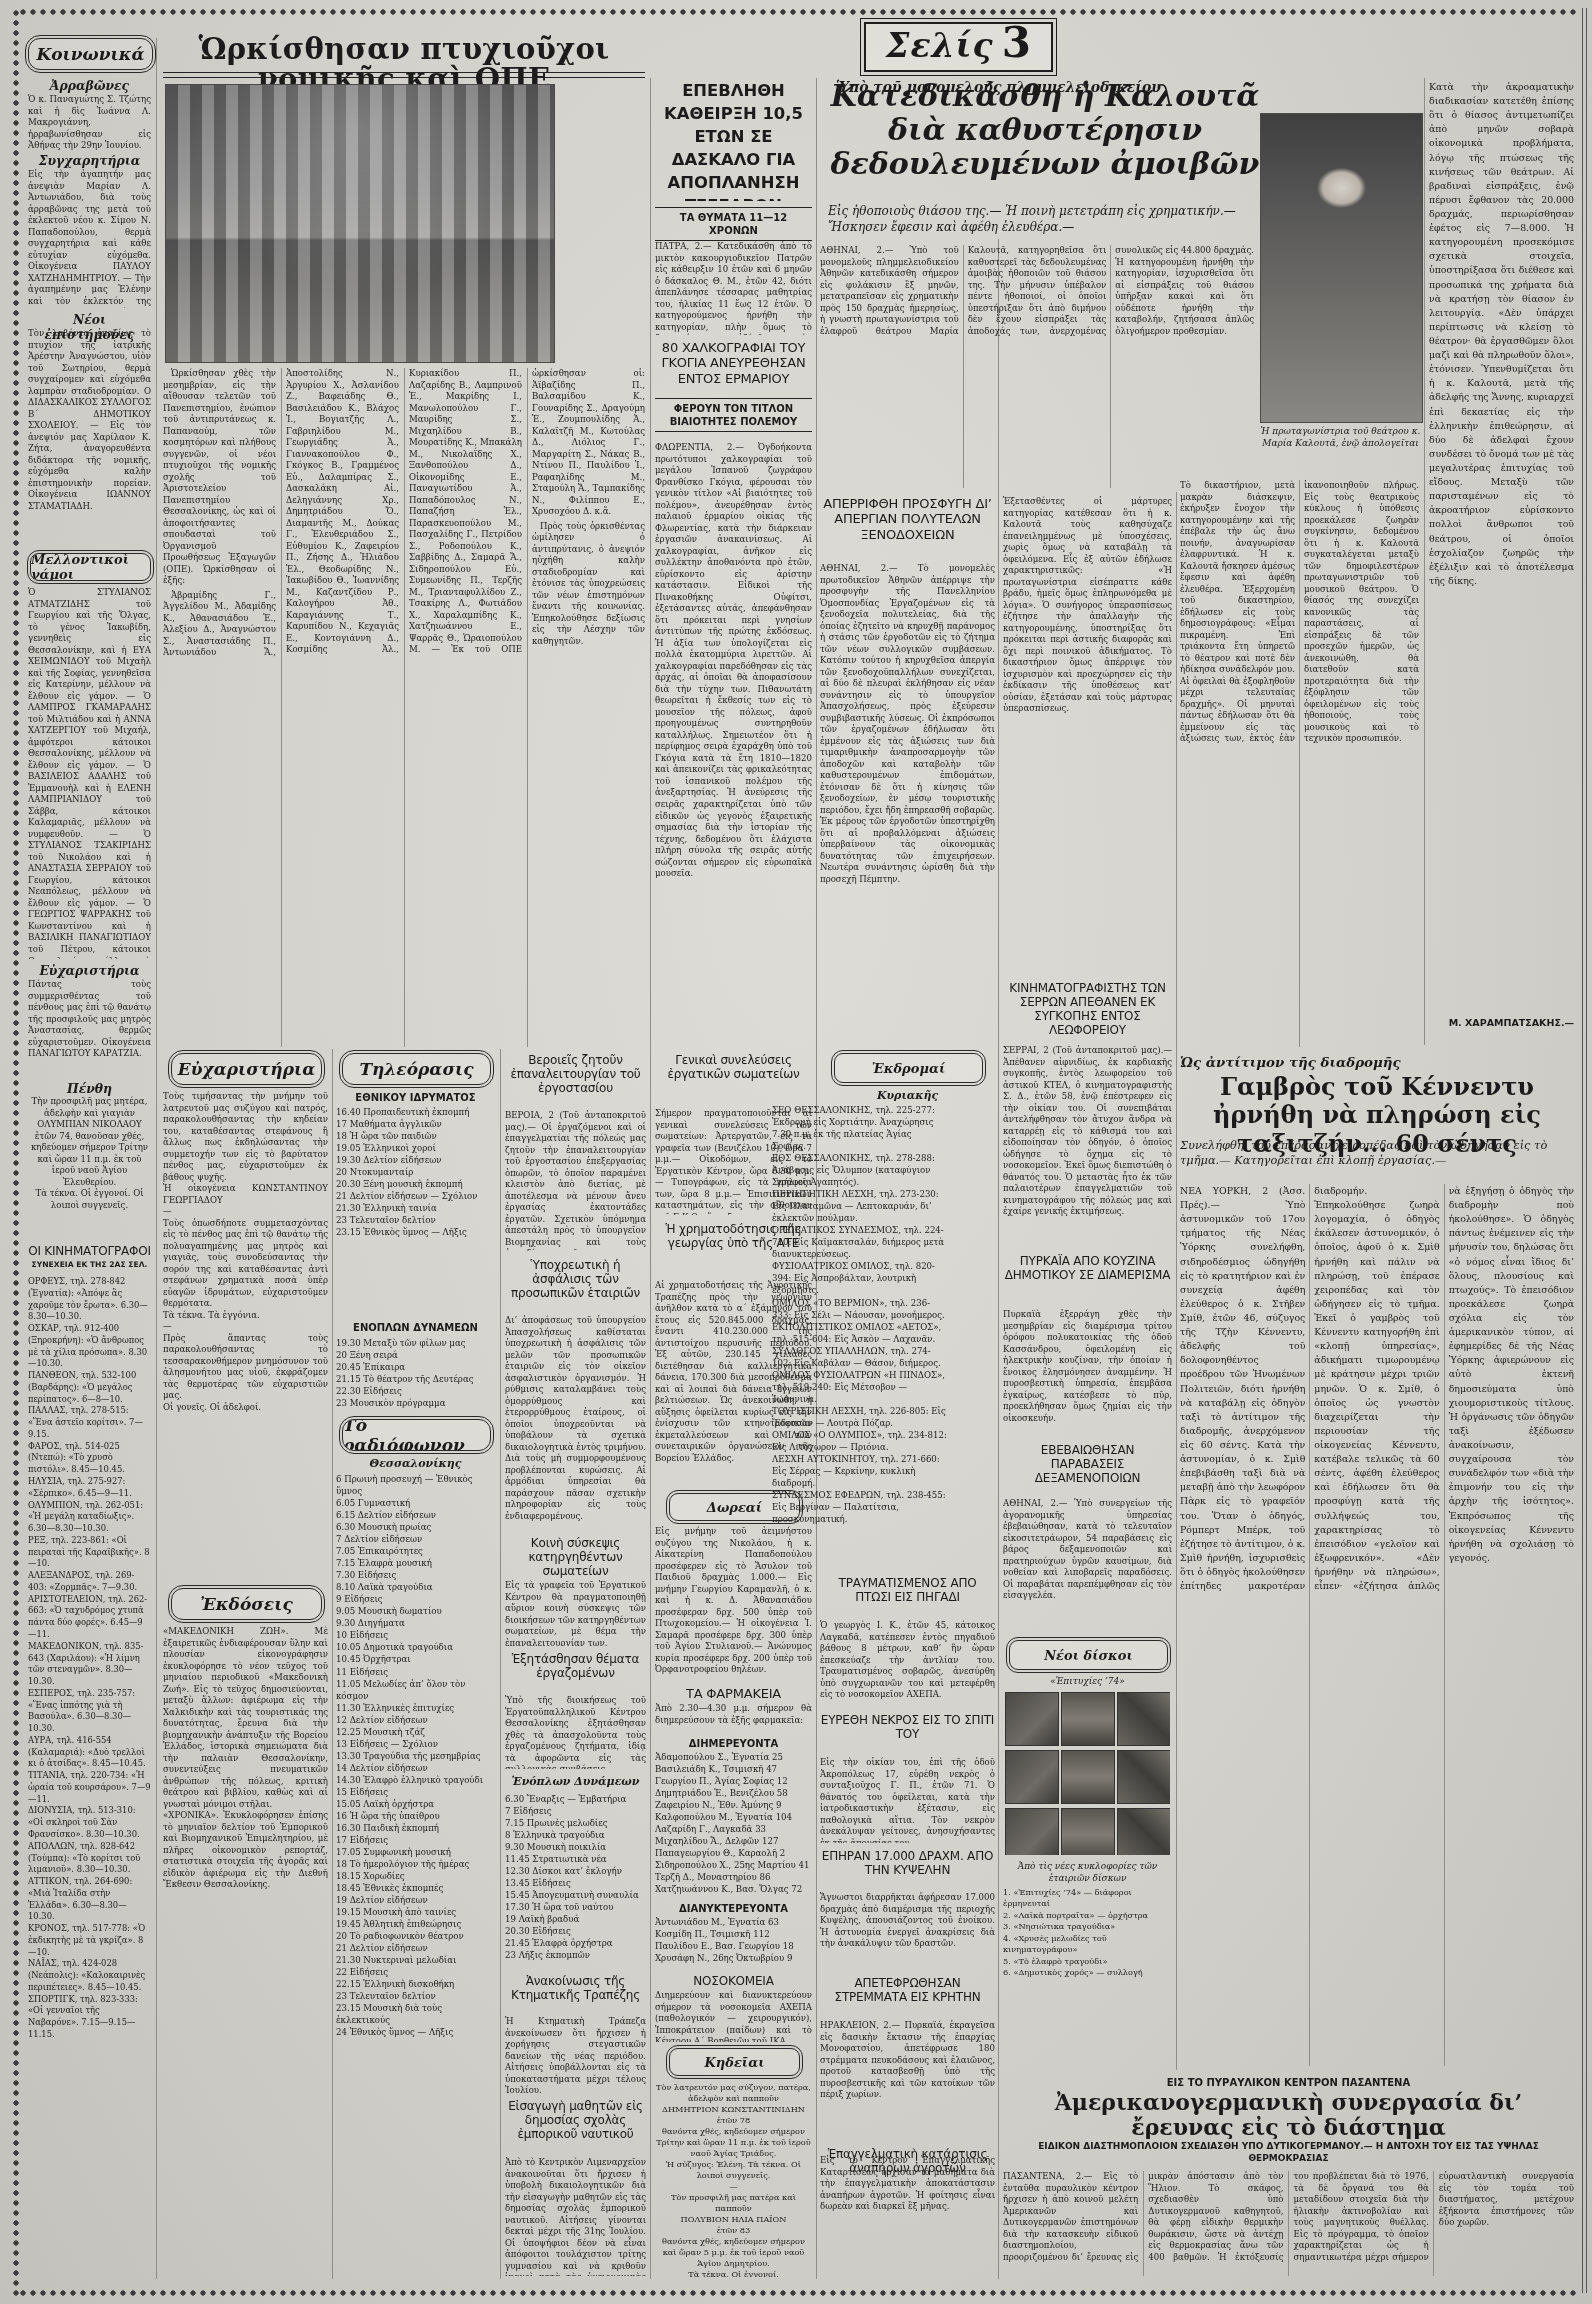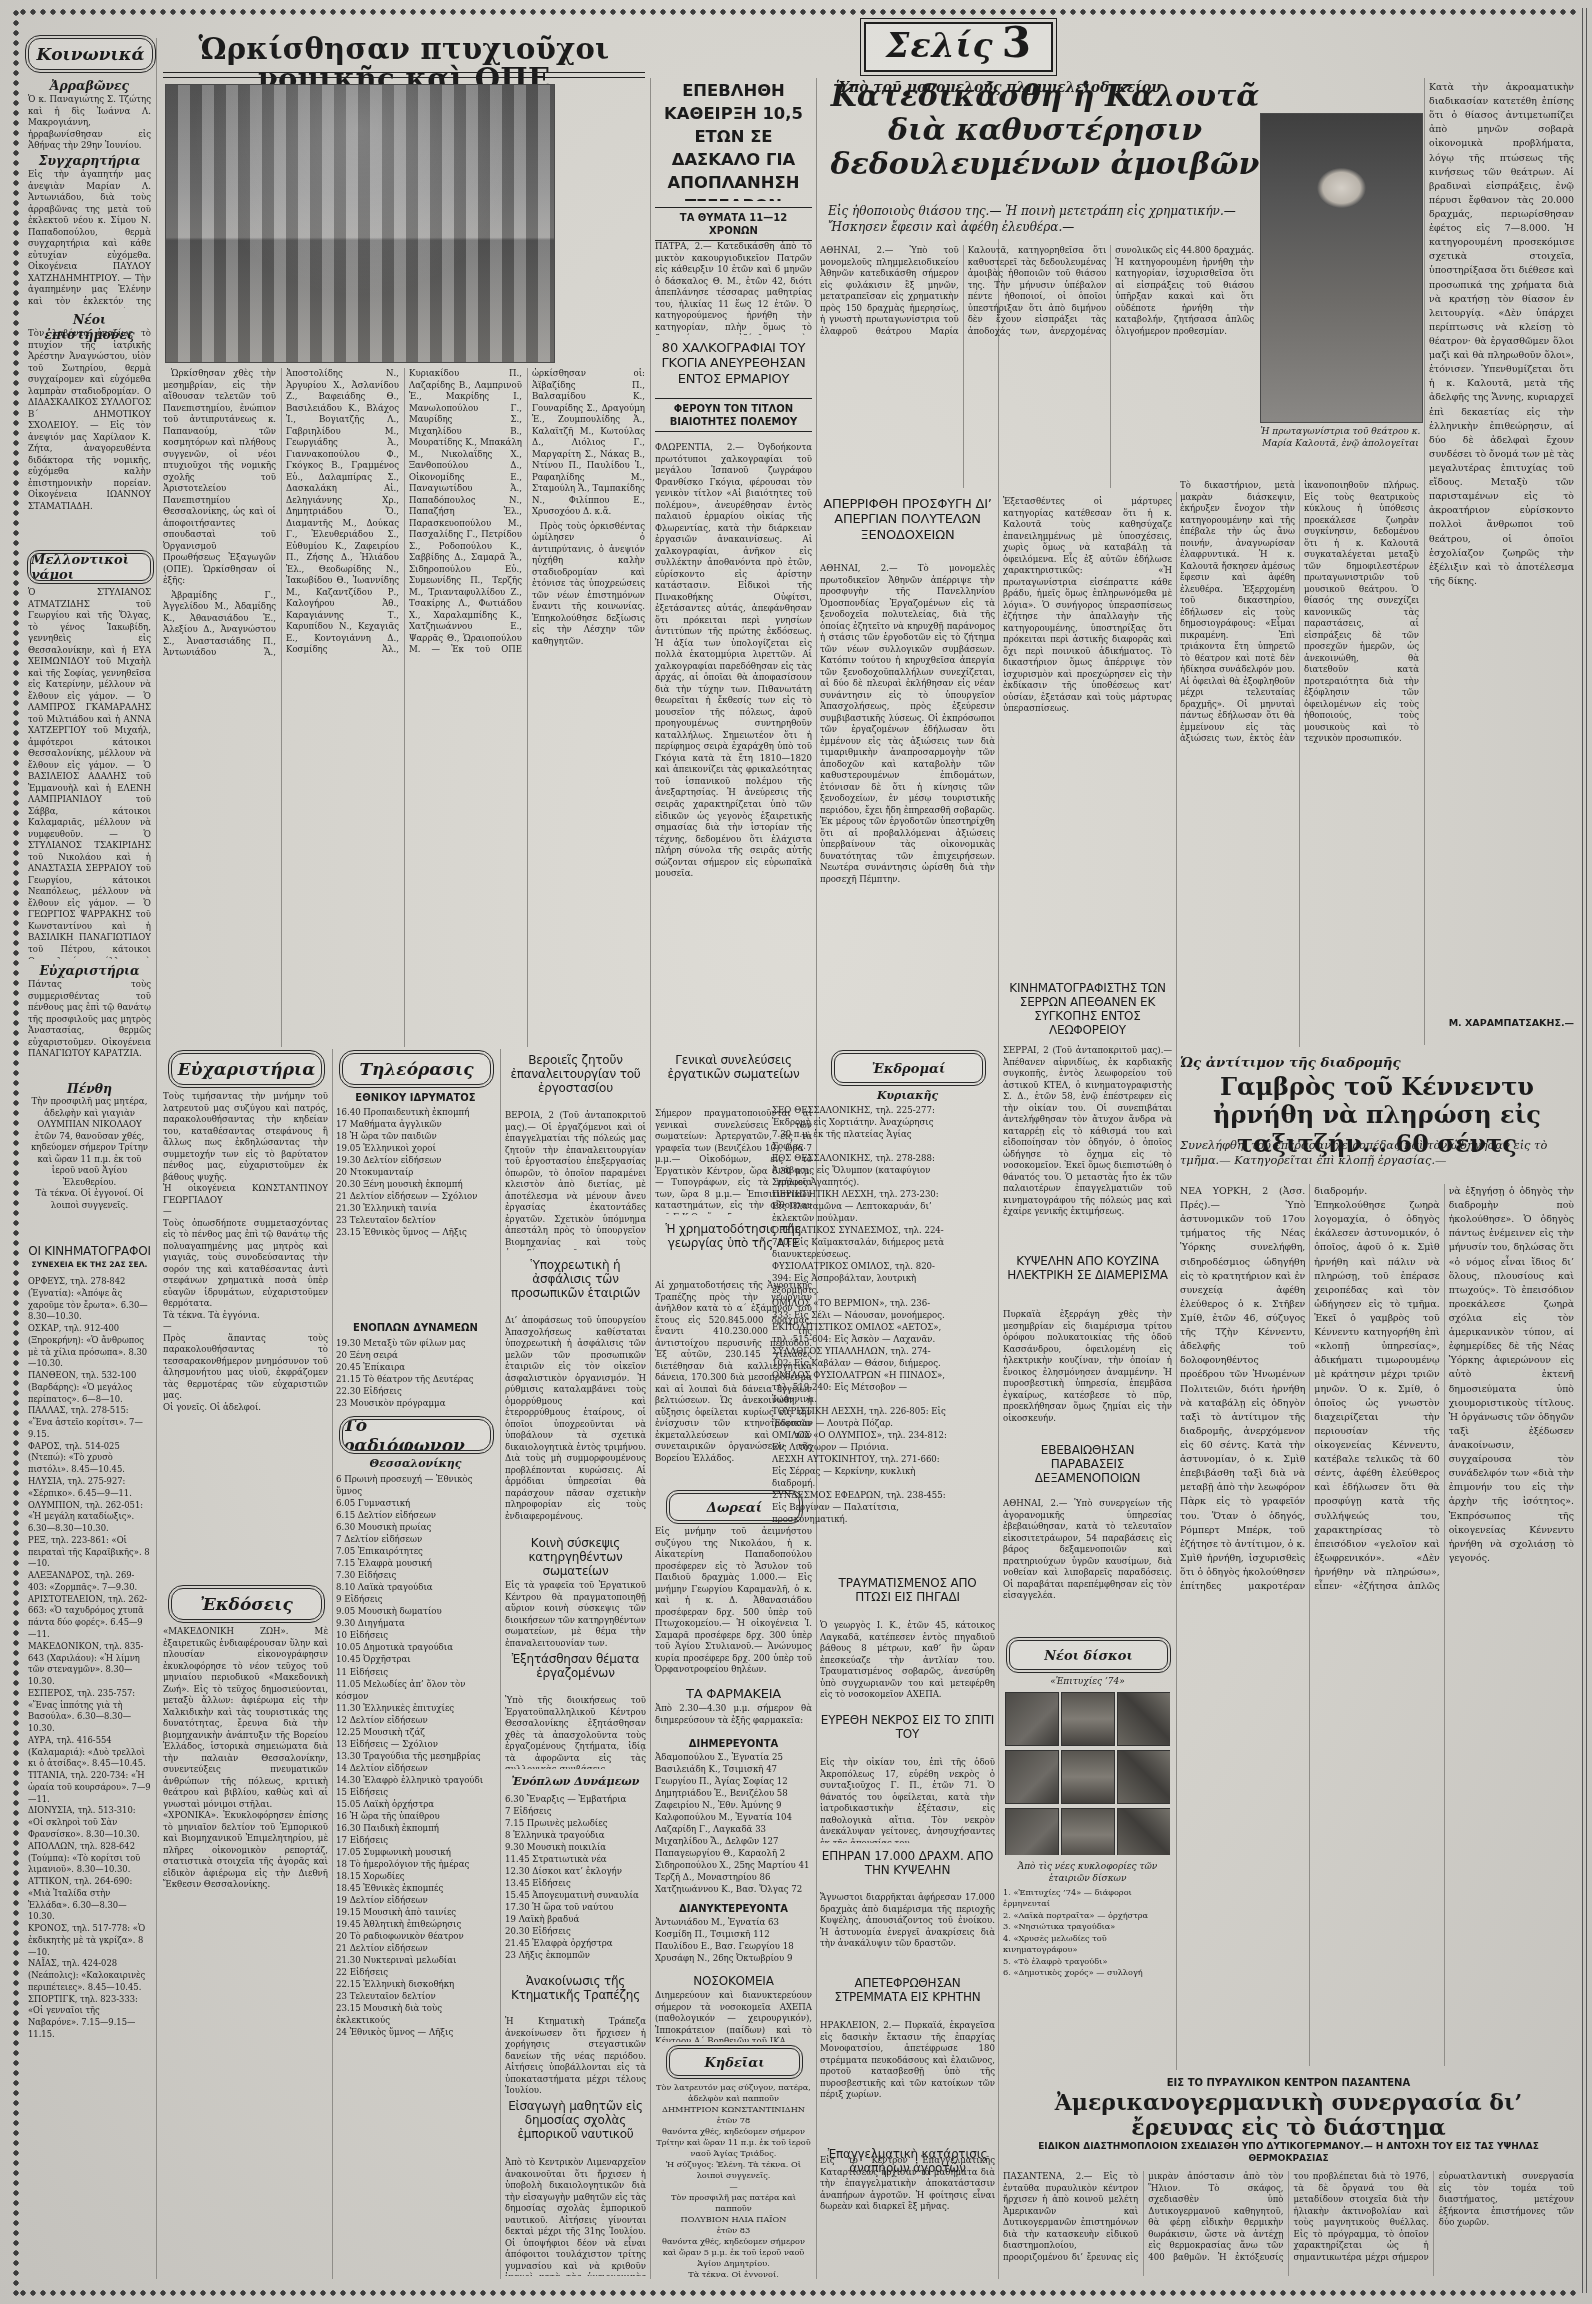--- a/index.html
+++ b/index.html
@@ -147,21 +147,21 @@
 <div class="blk bt" style="left:1003px;top:496px;width:169px;height:480px;">Ἐξετασθέντες οἱ μάρτυρες κατηγορίας κατέθεσαν ὅτι ἡ κ. Καλουτᾶ τοὺς καθησύχαζε ἐπανειλημμένως μὲ ὑποσχέσεις, χωρὶς ὅμως νὰ καταβάλῃ τὰ ὀφειλόμενα. Εἷς ἐξ αὐτῶν ἐδήλωσε χαρακτηριστικῶς: «Ἡ πρωταγωνίστρια εἰσέπραττε κάθε βράδυ, ἡμεῖς ὅμως ἐπληρωνόμεθα μὲ λόγια». Ὁ συνήγορος ὑπερασπίσεως ἐζήτησε τὴν ἀπαλλαγὴν τῆς κατηγορουμένης, ὑποστηρίξας ὅτι πρόκειται περὶ ἀστικῆς διαφορᾶς καὶ ὄχι περὶ ποινικοῦ ἀδικήματος. Τὸ δικαστήριον ὅμως ἀπέρριψε τὸν ἰσχυρισμὸν καὶ προεχώρησεν εἰς τὴν ἐκδίκασιν τῆς ὑποθέσεως κατ' οὐσίαν, ἐξετάσαν καὶ τοὺς μάρτυρας ὑπερασπίσεως.</div>
 <div class="blk bt cols2" style="left:1180px;top:480px;width:239px;height:567px;">Τὸ δικαστήριον, μετὰ μακρὰν διάσκεψιν, ἐκήρυξεν ἔνοχον τὴν κατηγορουμένην καὶ τῆς ἐπέβαλε τὴν ὡς ἄνω ποινήν, ἀναγνωρίσαν ἐλαφρυντικά. Ἡ κ. Καλουτᾶ ἤσκησεν ἀμέσως ἔφεσιν καὶ ἀφέθη ἐλευθέρα. Ἐξερχομένη τοῦ δικαστηρίου, ἐδήλωσεν εἰς τοὺς δημοσιογράφους: «Εἶμαι πικραμένη. Ἐπὶ τριάκοντα ἔτη ὑπηρετῶ τὸ θέατρον καὶ ποτὲ δὲν ἠδίκησα συνάδελφόν μου. Αἱ ὀφειλαὶ θὰ ἐξοφληθοῦν μέχρι τελευταίας δραχμῆς». Οἱ μηνυταὶ πάντως ἐδήλωσαν ὅτι θὰ ἐμμείνουν εἰς τὰς ἀξιώσεις των, ἐκτὸς ἐὰν ἱκανοποιηθοῦν πλήρως. Εἰς τοὺς θεατρικοὺς κύκλους ἡ ὑπόθεσις προεκάλεσε ζωηρὰν συγκίνησιν, δεδομένου ὅτι ἡ κ. Καλουτᾶ συγκαταλέγεται μεταξὺ τῶν δημοφιλεστέρων πρωταγωνιστριῶν τοῦ μουσικοῦ θεάτρου. Ὁ θίασός της συνεχίζει κανονικῶς τὰς παραστάσεις, αἱ εἰσπράξεις δὲ τῶν προσεχῶν ἡμερῶν, ὡς ἀνεκοινώθη, θὰ διατεθοῦν κατὰ προτεραιότητα διὰ τὴν ἐξόφλησιν τῶν ὀφειλομένων εἰς τοὺς ἠθοποιούς, τοὺς μουσικοὺς καὶ τὸ τεχνικὸν προσωπικόν.</div>
 <div class="blk bt-lg" style="left:1429px;top:80px;width:145px;height:931px;">Κατὰ τὴν ἀκροαματικὴν διαδικασίαν κατετέθη ἐπίσης ὅτι ὁ θίασος ἀντιμετωπίζει ἀπὸ μηνῶν σοβαρὰ οἰκονομικὰ προβλήματα, λόγῳ τῆς πτώσεως τῆς κινήσεως τῶν θεάτρων. Αἱ βραδιναὶ εἰσπράξεις, ἐνῷ πέρυσι ἔφθανον τὰς 20.000 δραχμάς, περιωρίσθησαν ἐφέτος εἰς 7—8.000. Ἡ κατηγορουμένη προσεκόμισε σχετικὰ στοιχεῖα, ὑποστηρίξασα ὅτι διέθεσε καὶ προσωπικά της χρήματα διὰ νὰ κρατήσῃ τὸν θίασον ἐν λειτουργίᾳ. «Δὲν ὑπάρχει περίπτωσις νὰ κλείσῃ τὸ θέατρον· θὰ ἐργασθῶμεν ὅλοι μαζὶ καὶ θὰ πληρωθοῦν ὅλοι», ἐτόνισεν. Ὑπενθυμίζεται ὅτι ἡ κ. Καλουτᾶ, μετὰ τῆς ἀδελφῆς της Ἄννης, κυριαρχεῖ ἐπὶ δεκαετίας εἰς τὴν ἑλληνικὴν ἐπιθεώρησιν, αἱ δύο δὲ ἀδελφαὶ ἔχουν συνδέσει τὸ ὄνομά των μὲ τὰς μεγαλυτέρας ἐπιτυχίας τοῦ εἴδους. Μεταξὺ τῶν παρισταμένων εἰς τὸ ἀκροατήριον εὑρίσκοντο πολλοὶ ἄνθρωποι τοῦ θεάτρου, οἱ ὁποῖοι ἐσχολίαζον ζωηρῶς τὴν ἐξέλιξιν καὶ τὸ ἀποτέλεσμα τῆς δίκης.</div>
 <div class="blk sig" style="left:1429px;top:1017px;width:145px;">Μ. ΧΑΡΑΜΠΑΤΣΑΚΗΣ.—</div>
 
 <div class="blk mini-head lg" style="left:820px;top:496px;width:175px;">ΑΠΕΡΡΙΦΘΗ ΠΡΟΣΦΥΓΗ ΔΙ’ ΑΠΕΡΓΙΑΝ ΠΟΛΥΤΕΛΩΝ ΞΕΝΟΔΟΧΕΙΩΝ</div>
 <div class="blk bt" style="left:820px;top:563px;width:175px;height:484px;">ΑΘΗΝΑΙ, 2.— Τὸ μονομελὲς πρωτοδικεῖον Ἀθηνῶν ἀπέρριψε τὴν προσφυγὴν τῆς Πανελληνίου Ὁμοσπονδίας Ἐργαζομένων εἰς τὰ ξενοδοχεῖα πολυτελείας, διὰ τῆς ὁποίας ἐζητεῖτο νὰ κηρυχθῇ παράνομος ἡ στάσις τῶν ἐργοδοτῶν εἰς τὸ ζήτημα τῶν νέων συλλογικῶν συμβάσεων. Κατόπιν τούτου ἡ κηρυχθεῖσα ἀπεργία τῶν ξενοδοχοϋπαλλήλων συνεχίζεται, αἱ δύο δὲ πλευραὶ ἐκλήθησαν εἰς νέαν συνάντησιν εἰς τὸ ὑπουργεῖον Ἀπασχολήσεως, πρὸς ἐξεύρεσιν συμβιβαστικῆς λύσεως. Οἱ ἐκπρόσωποι τῶν ἐργαζομένων ἐδήλωσαν ὅτι ἐμμένουν εἰς τὰς ἀξιώσεις των διὰ τιμαριθμικὴν ἀναπροσαρμογὴν τῶν ἀποδοχῶν καὶ καταβολὴν τῶν καθυστερουμένων ἐπιδομάτων, ἐτόνισαν δὲ ὅτι ἡ κίνησις τῶν ξενοδοχείων, ἐν μέσῳ τουριστικῆς περιόδου, ἔχει ἤδη ἐπηρεασθῆ σοβαρῶς. Ἐκ μέρους τῶν ἐργοδοτῶν ὑπεστηρίχθη ὅτι αἱ προβαλλόμεναι ἀξιώσεις ὑπερβαίνουν τὰς οἰκονομικὰς δυνατότητας τῶν ἐπιχειρήσεων. Νεωτέρα συνάντησις ὡρίσθη διὰ τὴν προσεχῆ Πέμπτην.</div>
 
 <div class="blk mini-head" style="left:1003px;top:981px;width:169px;">ΚΙΝΗΜΑΤΟΓΡΑΦΙΣΤΗΣ ΤΩΝ ΣΕΡΡΩΝ ΑΠΕΘΑΝΕΝ ΕΚ ΣΥΓΚΟΠΗΣ ΕΝΤΟΣ ΛΕΩΦΟΡΕΙΟΥ</div>
 <div class="blk bt" style="left:1003px;top:1045px;width:169px;height:203px;">ΣΕΡΡΑΙ, 2 (Τοῦ ἀνταποκριτοῦ μας).— Ἀπέθανεν αἰφνιδίως, ἐκ καρδιακῆς συγκοπῆς, ἐντὸς λεωφορείου τοῦ ἀστικοῦ ΚΤΕΛ, ὁ κινηματογραφιστὴς Σ. Δ., ἐτῶν 58, ἐνῷ ἐπέστρεφεν εἰς τὴν οἰκίαν του. Οἱ συνεπιβάται ἀντελήφθησαν τὸν ἄτυχον ἄνδρα νὰ καταρρέῃ εἰς τὸ κάθισμά του καὶ εἰδοποίησαν τὸν ὁδηγόν, ὁ ὁποῖος ὡδήγησε τὸ ὄχημα εἰς τὸ νοσοκομεῖον. Ἐκεῖ ὅμως διεπιστώθη ὁ θάνατός του. Ὁ μεταστὰς ἦτο ἐκ τῶν παλαιοτέρων ἐπαγγελματιῶν τοῦ κινηματογράφου τῆς πόλεώς μας καὶ ἐχαίρε γενικῆς ἐκτιμήσεως.</div>
-<div class="blk mini-head" style="left:1003px;top:1254px;width:169px;">ΚΥΨΕΛΗΝ ΑΠΟ ΚΟΥΖΙΝΑ ΗΛΕΚΤΡΙΚΗ ΣΕ ΔΙΑΜΕΡΙΣΜΑ</div>
+<div class="blk mini-head" style="left:1003px;top:1254px;width:169px;">ΠΥΡΚΑΪΑ ΑΠΟ ΚΟΥΖΙΝΑ ΔΗΜΟΤΙΚΟΥ ΣΕ ΔΙΑΜΕΡΙΣΜΑ</div>
 <div class="blk bt" style="left:1003px;top:1309px;width:169px;height:127px;">Πυρκαϊὰ ἐξερράγη χθὲς τὴν μεσημβρίαν εἰς διαμέρισμα τρίτου ὀρόφου πολυκατοικίας τῆς ὁδοῦ Κασσάνδρου, ὀφειλομένη εἰς ἠλεκτρικὴν κουζίναν, τὴν ὁποίαν ἡ ἔνοικος ἐλησμόνησεν ἀναμμένην. Ἡ πυροσβεστικὴ ὑπηρεσία, ἐπεμβᾶσα ἐγκαίρως, κατέσβεσε τὸ πῦρ, προεκλήθησαν ὅμως ζημίαι εἰς τὴν οἰκοσκευήν.</div>
 <div class="blk mini-head" style="left:1003px;top:1443px;width:169px;">ΕΒΕΒΑΙΩΘΗΣΑΝ ΠΑΡΑΒΑΣΕΙΣ ΔΕΞΑΜΕΝΟΠΟΙΩΝ</div>
 <div class="blk bt" style="left:1003px;top:1498px;width:169px;height:131px;">ΑΘΗΝΑΙ, 2.— Ὑπὸ συνεργείων τῆς ἀγορανομικῆς ὑπηρεσίας ἐβεβαιώθησαν, κατὰ τὸ τελευταῖον εἰκοσιτετράωρον, 54 παραβάσεις εἰς βάρος δεξαμενοποιῶν καὶ πρατηριούχων ὑγρῶν καυσίμων, διὰ νοθείαν καὶ λιποβαρεῖς παραδόσεις. Οἱ παραβάται παρεπέμφθησαν εἰς τὸν εἰσαγγελέα.</div>
 
 <div class="blk ornate sm" style="left:1009px;top:1640px;width:157px;height:28px;">
   <span>Νέοι δίσκοι</span>
 </div>
 <div class="blk capt" style="left:1003px;top:1676px;width:169px;">«Ἐπιτυχίες ’74»</div>
 <div class="blk grid" style="left:1005px;top:1692px;width:165px;height:163px;">
   <div class="cover"></div>

